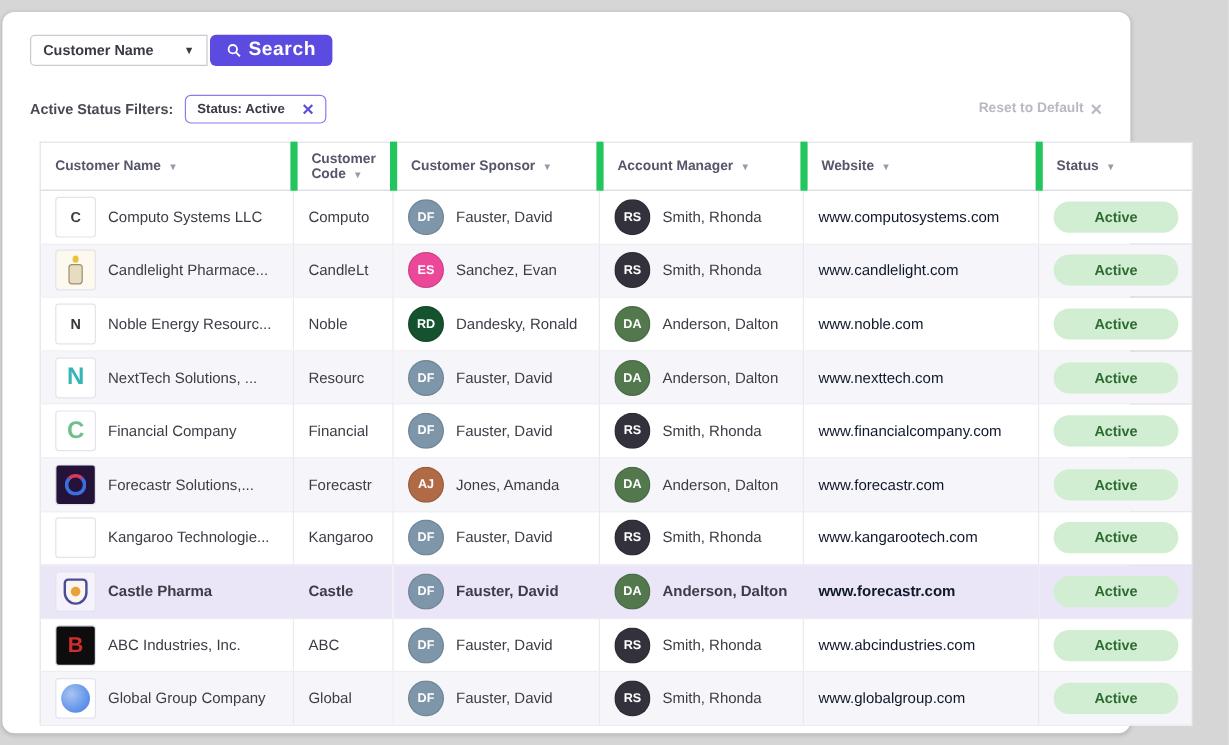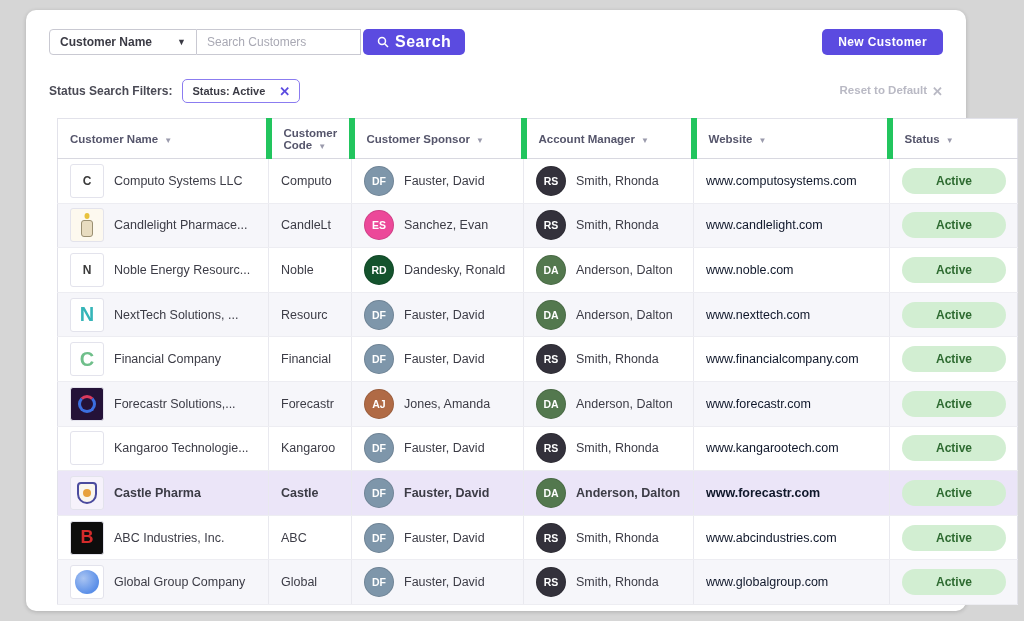--- a/index.html
+++ b/index.html
@@ -4,21 +4,21 @@
 <style>
   * { margin:0; padding:0; box-sizing:border-box; }
   html,body { width:1024px; height:621px; }
   body {
     background:#d6d6d6;
     font-family:"Liberation Sans", sans-serif;
     color:#3f3f46;
     overflow:hidden;
   }
   .card {
-    position:absolute; left:26px; top:10px; width:940px; height:601px;
+    position:absolute; left:2px; top:10px; width:940px; height:601px;
     background:#ffffff; border-radius:10px;
     box-shadow:0 1px 4px rgba(0,0,0,.18);
   }
 
   
   .topbar { position:absolute; left:23px; right:23px; top:19px; height:26px; display:flex; align-items:center; }
   .select-box {
     width:148px; height:26px; border:1px solid #c9c9d2; border-radius:4px 0 0 4px;
     display:flex; align-items:center; justify-content:space-between;
     padding:0 10px; background:#fff; cursor:pointer;
@@ -120,33 +120,31 @@
 </head>
 <body>
 
 <div class="card">
 
   <div class="topbar">
     <div class="select-box">
       <span class="sel-label">Customer Name</span>
       <span class="caret">▼</span>
     </div>
-    <input class="search-input" type="text" placeholder="Search Customers" style="">
     <button class="search-btn">
       <svg width="12" height="12" viewBox="0 0 24 24" fill="none" stroke="#ffffff" stroke-width="3">
         <circle cx="10" cy="10" r="7"></circle>
           <line x1="15.5" y1="15.5" x2="22" y2="22"></line>
       </svg>
       <span>Search</span>
     </button>
-    <button class="new-customer-btn">New Customer</button>
   </div>
 
   <div class="filters">
-    <span class="filters-label">Status Search Filters:</span>
+    <span class="filters-label">Active Status Filters:</span>
     <div class="filter-chip">
       <span class="chip-label">Status: Active</span>
       <span class="chip-x">✕</span>
     </div>
     <div class="reset-link">
       <span>Reset to Default</span>
       <span class="reset-x">✕</span>
     </div>
   </div>
 

